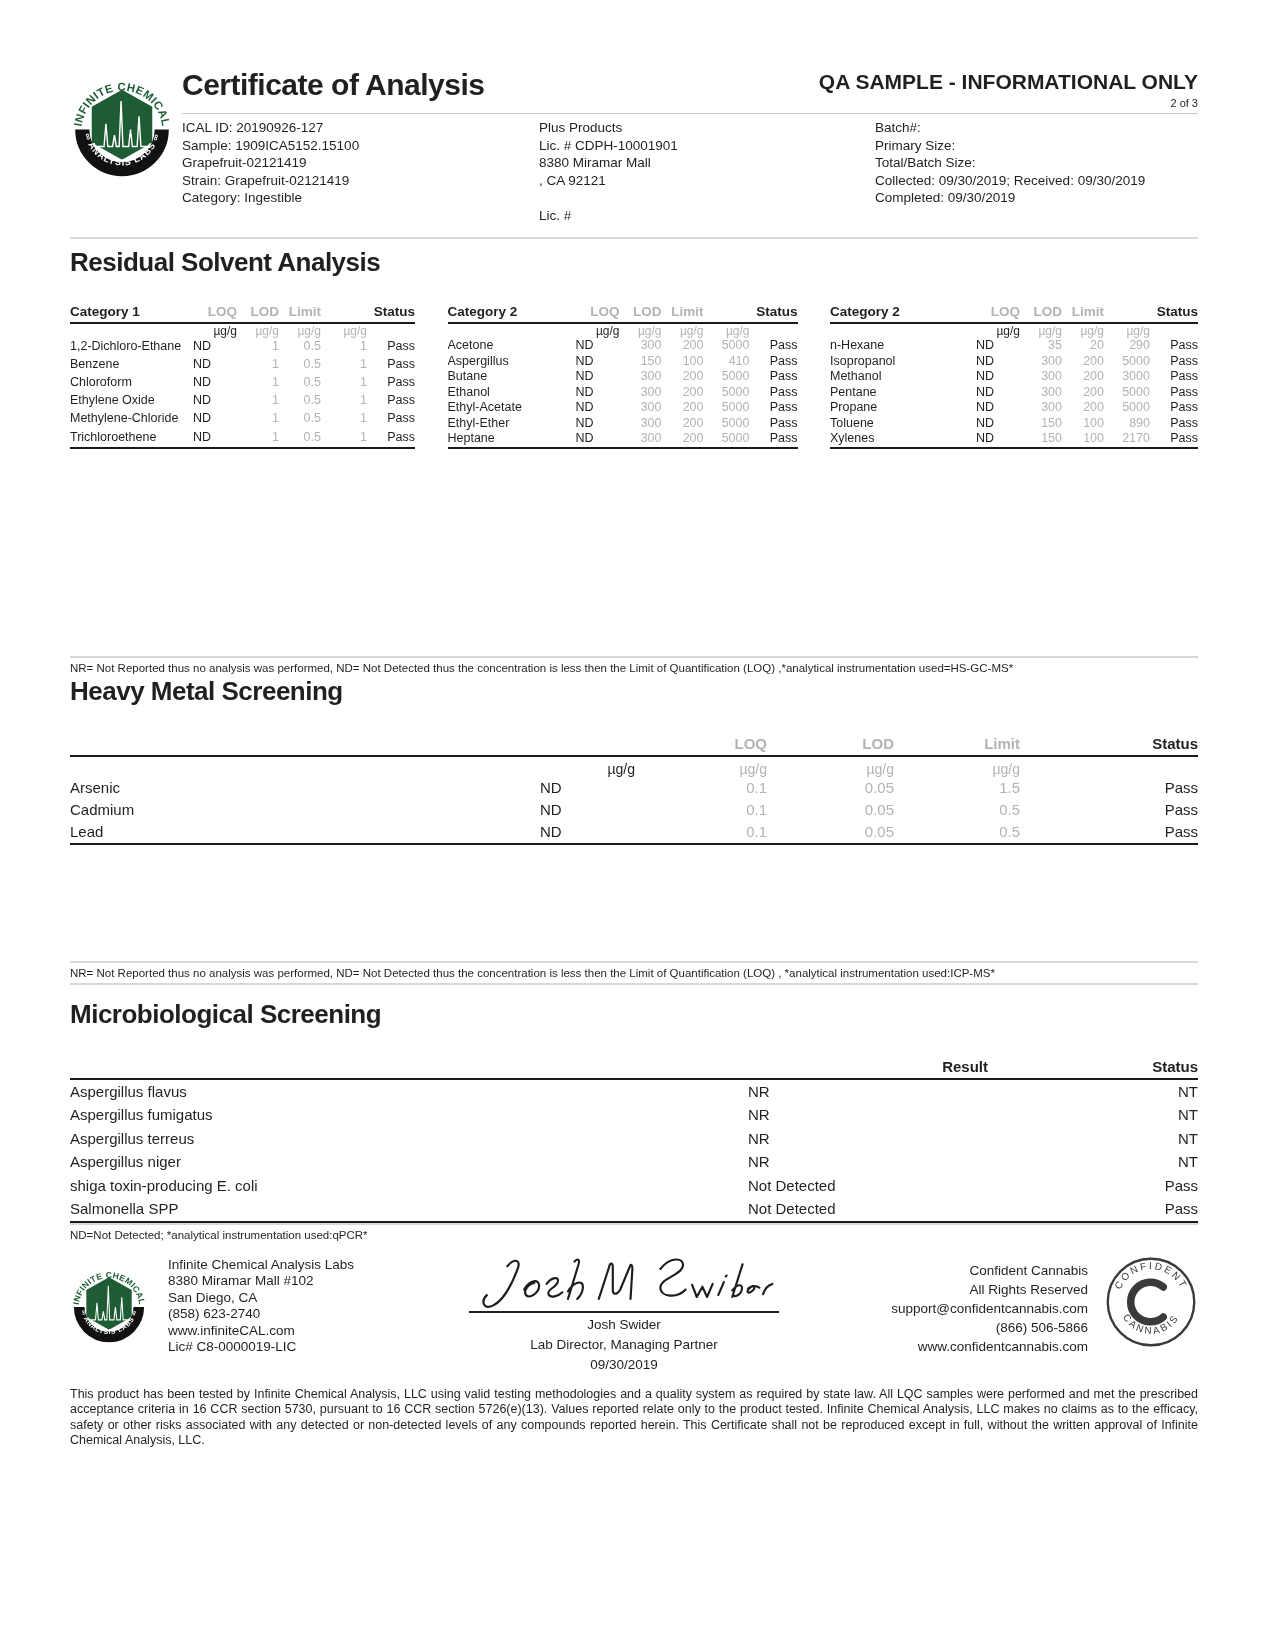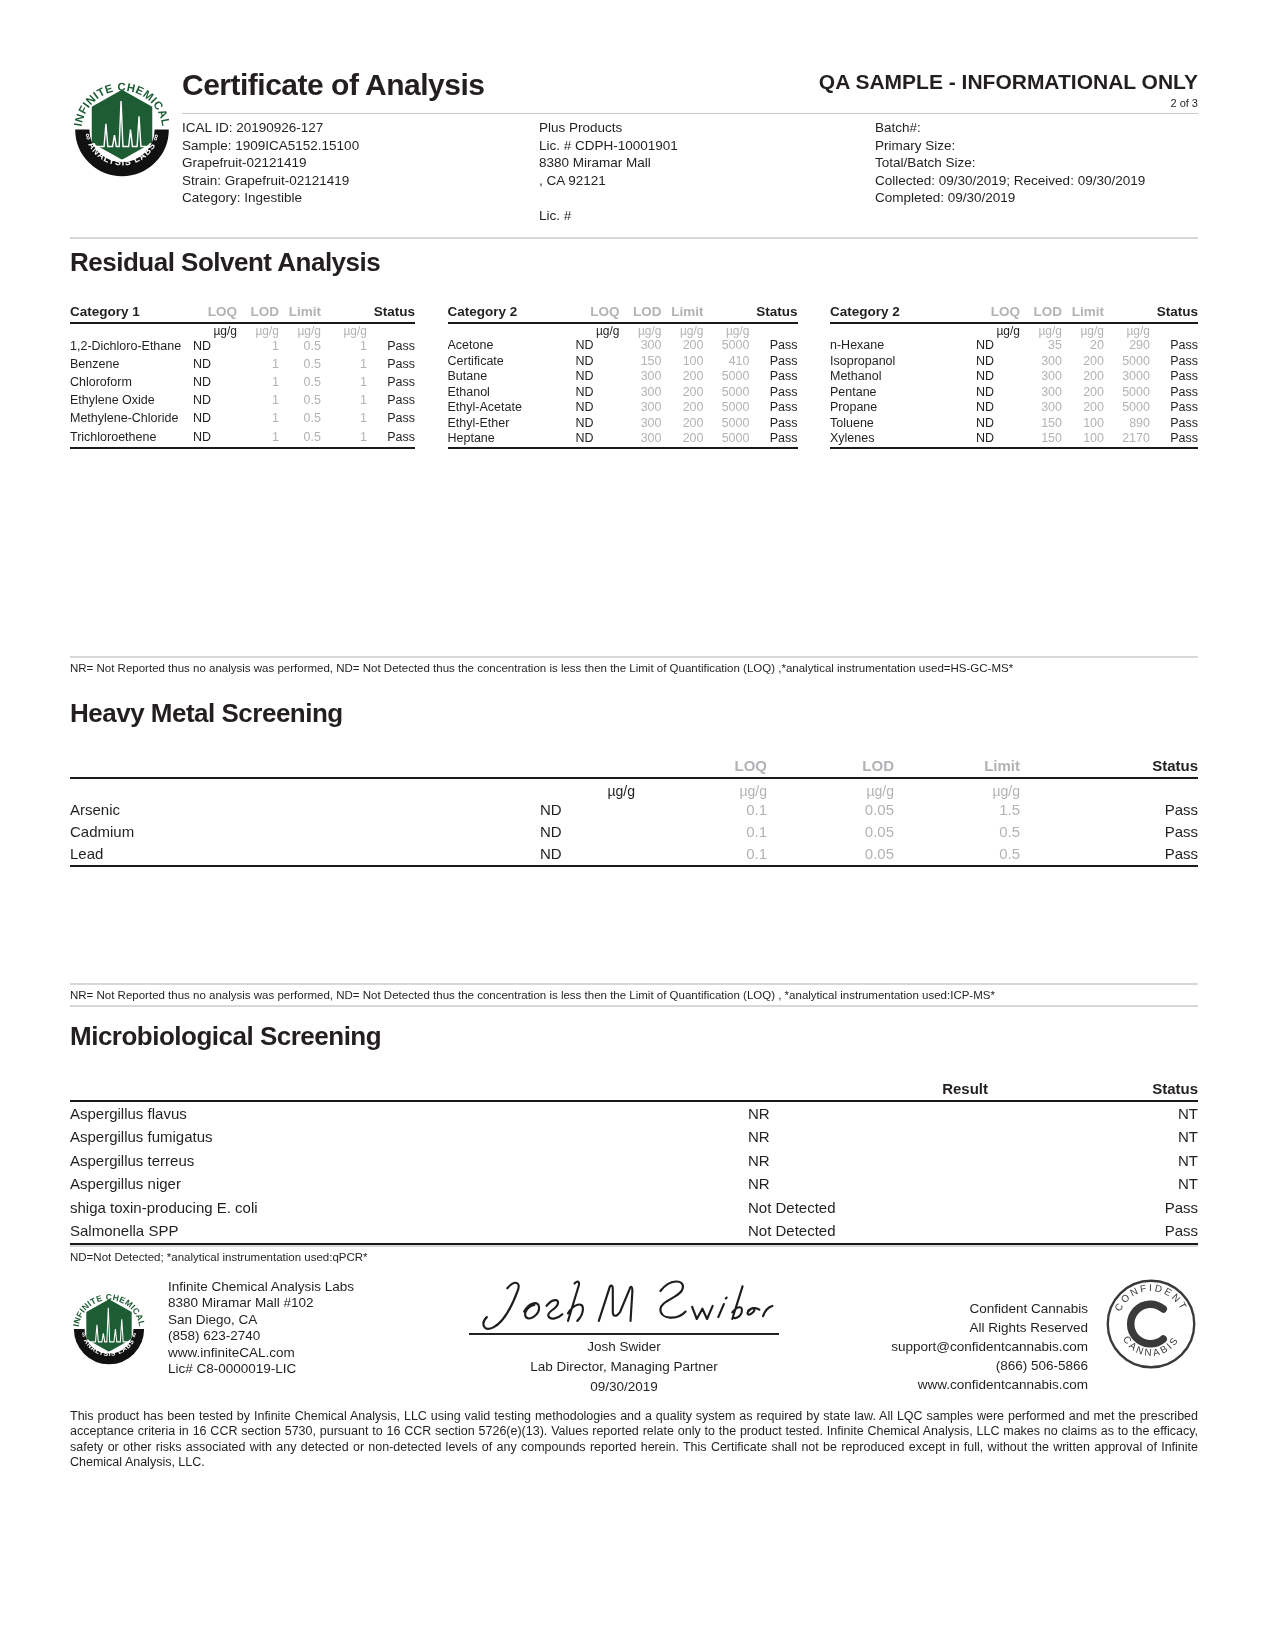--- a/index.html
+++ b/index.html
@@ -71,21 +71,21 @@
   
   .footer { display:flex; margin-top:12px; }
   .footer-left { display:flex; width:368px; flex:none; }
   .logo-sm { width:78px; height:90px; flex:none; }
   .lab-info { font-size:13.5px; line-height:16.5px; margin-left:20px; margin-top:2px; }
   .footer-center { width:372px; flex:none; text-align:center; }
   .sig-svg { width:310px; height:56px; display:block; margin:0 auto; }
   .sig-line { border-top:2px solid #222; width:310px; margin:0 auto; }
   .sig-text { font-size:13.5px; line-height:17px; margin-top:3px; }
   .footer-right { flex:1; display:flex; justify-content:flex-end; }
-  .cc-info { text-align:right; font-size:13.5px; line-height:19px; margin-top:22px; }
+  .cc-info { text-align:right; font-size:13.5px; line-height:19px; margin-top:6px; }
   .cc-logo { width:94px; height:94px; margin-left:16px; flex:none; }
 
   .disclaimer { font-size:12.5px; line-height:15.5px; margin-top:14px; text-align:justify; }
 </style>
 </head>
 <body>
 
 <div class="page">
 
   <div class="header">
@@ -251,21 +251,21 @@
       <tbody>
           <tr>
             <td class="c-analyte">Acetone</td>
             <td class="c-res">ND</td>
             <td class="c-gray">300</td>
             <td class="c-gray">200</td>
             <td class="c-gray">5000</td>
             <td class="c-status">Pass</td>
           </tr>
           <tr>
-            <td class="c-analyte">Certificate</td>
+            <td class="c-analyte">Aspergillus</td>
             <td class="c-res">ND</td>
             <td class="c-gray">150</td>
             <td class="c-gray">100</td>
             <td class="c-gray">410</td>
             <td class="c-status">Pass</td>
           </tr>
           <tr>
             <td class="c-analyte">Butane</td>
             <td class="c-res">ND</td>
             <td class="c-gray">300</td>
@@ -390,21 +390,21 @@
             <td class="c-gray">100</td>
             <td class="c-gray">2170</td>
             <td class="c-status">Pass</td>
           </tr>
         </tbody>
     </table>
   </div>
 
   <div class="footnote" id="fn-solvents" data-bind="solvents.footnote">NR= Not Reported thus no analysis was performed, ND= Not Detected thus the concentration is less then the Limit of Quantification (LOQ) ,*analytical instrumentation used=HS-GC-MS*</div>
 
-  <div class="section-title" style="margin-top:22px;" data-bind="heavy_metals.title">Heavy Metal Screening</div>
+  <div class="section-title" style="margin-top:0;" data-bind="heavy_metals.title">Heavy Metal Screening</div>
 
   <table class="hm-table">
     <colgroup>
         <col>
         <col style="width:95px">
         <col style="width:132px">
         <col style="width:127px">
         <col style="width:126px">
         <col style="width:178px">
       </colgroup>

